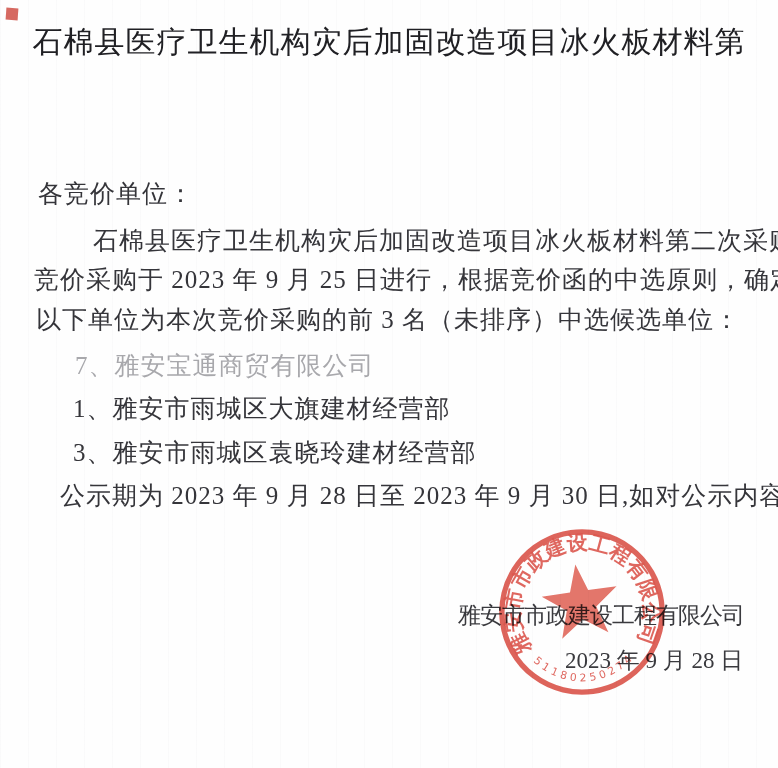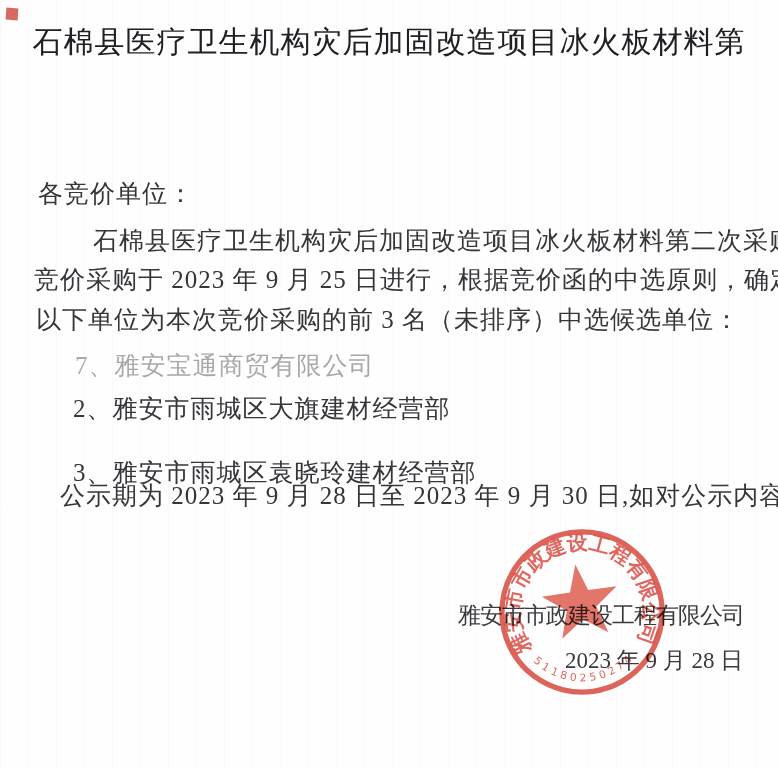--- a/index.html
+++ b/index.html
@@ -47,22 +47,22 @@
 
   <div class="title" style="top:22px">石棉县医疗卫生机构灾后加固改造项目冰火板材料第</div>
 
   <div class="line" style="left:38px;top:177px">各竞价单位：</div>
 
   <div class="line" style="left:93px;top:224px">石棉县医疗卫生机构灾后加固改造项目冰火板材料第二次采购</div>
   <div class="line" style="left:34px;top:263px">竞价采购于 2023 年 9 月 25 日进行，根据竞价函的中选原则，确定</div>
   <div class="line" style="left:36px;top:303px">以下单位为本次竞价采购的前 3 名（未排序）中选候选单位：</div>
 
   <div class="line faded" style="left:75px;top:349px">7、雅安宝通商贸有限公司</div>
-  <div class="line" style="left:73px;top:392px">2、雅安市雨城区大旗建材经营部</div>
-  <div class="line" style="left:73px;top:456px">3、雅安市雨城区袁晓玲建材经营部</div>
+  <div class="line" style="left:73px;top:392px">1、雅安市雨城区大旗建材经营部</div>
+  <div class="line" style="left:73px;top:436px">3、雅安市雨城区袁晓玲建材经营部</div>
 
   <div class="line" style="left:60px;top:479px">公示期为 2023 年 9 月 28 日至 2023 年 9 月 30 日,如对公示内容有异议，</div>
 
   <div class="sig" style="left:458px;top:600px;letter-spacing:-1px">雅安市市政建设工程有限公司</div>
   <div class="sig" style="left:565px;top:645px">2023 年 9 月 28 日</div>
 
   <svg class="seal" viewBox="0 0 200 200">
     <circle class="ring" cx="100" cy="100" r="90" fill="none" stroke-width="6"></circle>
     <path id="sealArcTop" d="M 39.4 135 A 70 70 0 1 1 160.6 135" fill="none"></path>
     <path id="sealArcBottom" d="M 32.5 139 A 78 78 0 0 0 167.5 139" fill="none"></path>

